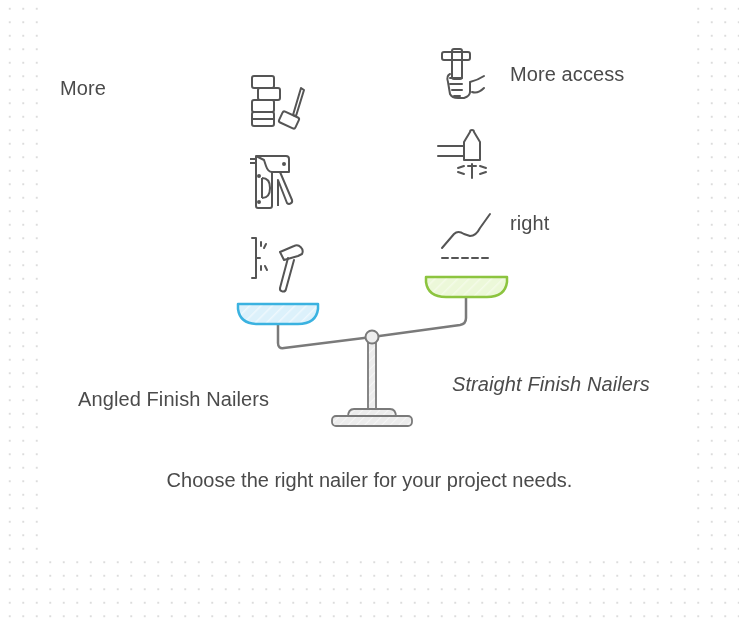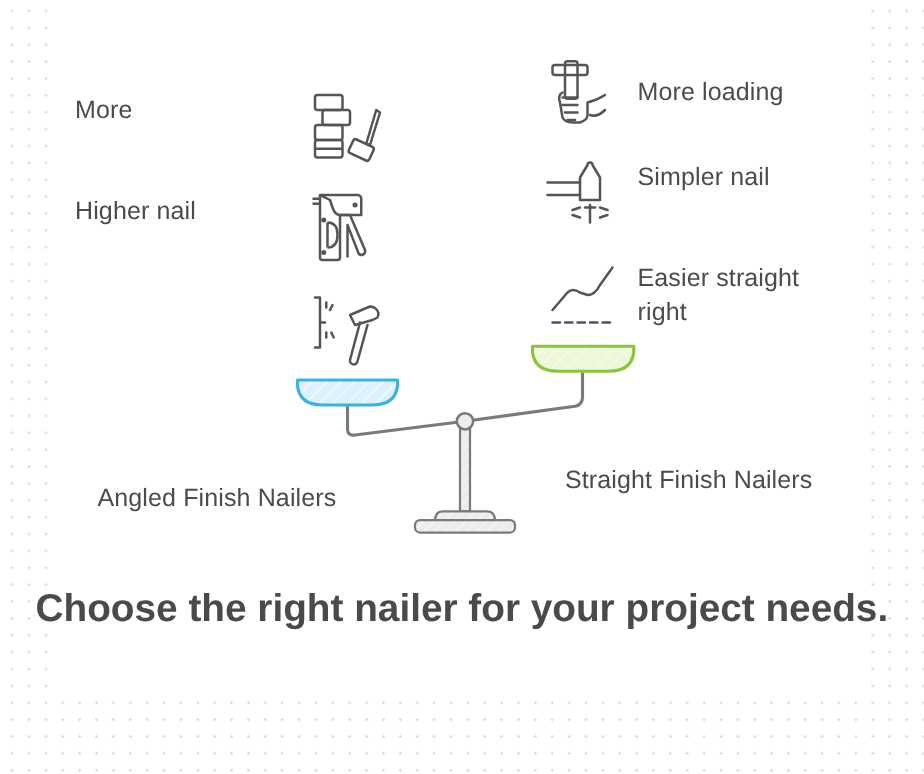--- a/index.html
+++ b/index.html
@@ -18,21 +18,21 @@
   }
   .lbl {
     position: absolute; font-size: 20px; line-height: 27px; color: #4b4b4b;
     font-family: "Liberation Sans", sans-serif; letter-spacing: 0.1px;
   }
   .right-al { text-align: left; }
   .icon { position: absolute; }
   .icon svg { display: block; }
   .caption {
     position: absolute; left: 0; width: 739px; top: 469px; text-align: center;
-    font-size: 31px; font-weight: bold; color: #4a4a4a;
+    font-size: 20px; font-weight: normal; color: #4a4a4a;
   }
   .scale-svg { position: absolute; left: 0; top: 0; }
 </style>
 </head>
 <body>
 
 <div class="canvas"></div>
 
 <div class="lbl right-al" style="left:60px; top:75px; width:175px;">
   <div>More</div>
@@ -43,21 +43,20 @@
     <rect x="12" y="16" width="22" height="12" rx="2"></rect>
     <rect x="6" y="28" width="22" height="12" rx="2"></rect>
     <rect x="6" y="40" width="22" height="14" rx="2"></rect>
     <line x1="6" y1="47" x2="28" y2="47"></line>
     <path d="M55 16 l3 2 -8 26 -3 -1 z"></path>
     <rect x="34" y="42" width="18" height="12" rx="2" transform="rotate(25 43 48)"></rect>
   </svg>
 </div>
 
 <div class="lbl right-al" style="left:60px; top:156px; width:175px;">
-  <div>Higher nail</div>
 </div>
 <div class="icon" style="left:246px; top:152px;">
   <svg width="64" height="62" viewBox="0 0 64 62" fill="none" stroke="#555" stroke-width="2" stroke-linejoin="round">
     <line x1="4" y1="7" x2="10" y2="7"></line>
     <line x1="4" y1="11" x2="10" y2="11"></line>
     <path d="M10 4 H40 a3 3 0 0 1 3 3 V20 H26 q-4 0 -6 -6 L18 8 Z"></path>
     <path d="M10 4 V54 a2 2 0 0 0 2 2 H24 a2 2 0 0 0 2 -2 V20"></path>
     <path d="M26 20 H34 L46 48 a3 3 0 0 1 -5 3 L32 28 V54"></path>
     <path d="M16 26 V46 M16 26 q8 0 8 10 q0 10 -8 10"></path>
     <circle cx="13" cy="24" r="1" fill="#555"></circle>
@@ -84,48 +83,46 @@
 <div class="icon" style="left:436px; top:46px;">
   <svg width="60" height="58" viewBox="0 0 60 58" fill="none" stroke="#555" stroke-width="2" stroke-linejoin="round" stroke-linecap="round">
     <rect x="6" y="6" width="28" height="8" rx="2"></rect>
     <rect x="16" y="3" width="10" height="30" rx="2"></rect>
     <path d="M14 28 q-4 2 -2 8 l2 12 q2 4 8 4 h6 q6 -2 6 -6 V36 q8 -2 14 -6"></path>
     <path d="M14 32 H26 M14 38 H26 M16 44 H26 M18 50 H24"></path>
     <path d="M36 46 q6 2 12 -4"></path>
   </svg>
 </div>
 <div class="lbl" style="left:510px; top:61px; width:200px;">
-  <div>More loading</div>
+  <div>More access</div>
 </div>
 
 <div class="icon" style="left:436px; top:128px;">
   <svg width="60" height="56" viewBox="0 0 60 56" fill="none" stroke="#555" stroke-width="2" stroke-linejoin="round" stroke-linecap="round">
     <line x1="2" y1="18" x2="28" y2="18"></line>
     <line x1="2" y1="28" x2="28" y2="28"></line>
     <path d="M28 32 V14 L34 4 a2 2 0 0 1 4 0 L44 14 V32 Z"></path>
     <line x1="36" y1="36" x2="36" y2="50"></line>
     <line x1="32" y1="38" x2="40" y2="38"></line>
     <line x1="22" y1="40" x2="28" y2="38"></line>
     <line x1="22" y1="44" x2="28" y2="46"></line>
     <line x1="50" y1="40" x2="44" y2="38"></line>
     <line x1="50" y1="44" x2="44" y2="46"></line>
   </svg>
 </div>
 <div class="lbl" style="left:510px; top:129px; width:200px;">
-  <div>Simpler nail</div>
 </div>
 
 <div class="icon" style="left:436px; top:210px;">
   <svg width="60" height="52" viewBox="0 0 60 52" fill="none" stroke="#555" stroke-width="2" stroke-linejoin="round" stroke-linecap="round">
     <path d="M6 38 L18 24 Q22 20 28 24 L34 26 Q40 26 44 18 L54 4"></path>
     <line x1="6" y1="48" x2="56" y2="48" stroke-dasharray="6 4"></line>
   </svg>
 </div>
 <div class="lbl" style="left:510px; top:210px; width:200px;">
-  <div>Easier straight</div>
   <div>right</div>
 </div>
 
 <svg class="scale-svg" width="739" height="619" viewBox="0 0 739 619">
   <defs>
     <pattern id="hatchBlue" width="8" height="8" patternUnits="userSpaceOnUse" patternTransform="rotate(45)">
       <rect width="8" height="8" fill="#dcf1fb"></rect>
       <line x1="0" y1="0" x2="0" y2="8" stroke="#eef8fd" stroke-width="3"></line>
     </pattern>
     <pattern id="hatchGreen" width="8" height="8" patternUnits="userSpaceOnUse" patternTransform="rotate(45)">
@@ -146,15 +143,15 @@
 
   <rect x="368" y="343" width="8" height="66" fill="url(#hatchGray)" stroke="#7a7a7a" stroke-width="1.8"></rect>
 
   <circle cx="372" cy="337" r="6.5" fill="#eeeeee" stroke="#7a7a7a" stroke-width="2"></circle>
 
   <path d="M348 417 q0 -8 6 -8 H390 q6 0 6 8 Z" fill="url(#hatchGray)" stroke="#7a7a7a" stroke-width="1.8"></path>
   <rect x="332" y="416" width="80" height="10" rx="4" fill="url(#hatchGray)" stroke="#7a7a7a" stroke-width="1.8"></rect>
 </svg>
 
 <div class="lbl" style="left:78px; top:386px; white-space:nowrap;">Angled Finish Nailers</div>
-<div class="lbl" style="left:452px; top:371px; white-space:nowrap;">Straight Finish Nailers</div>
+<div class="lbl" style="left:452px; top:371px; white-space:nowrap;font-style:italic;">Straight Finish Nailers</div>
 
 <div class="caption">Choose the right nailer for your project needs.</div>
 
 </body></html>

